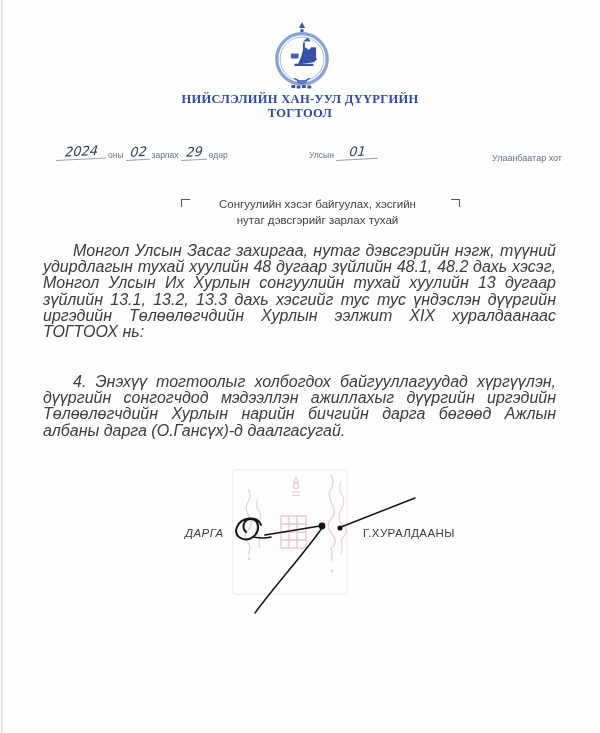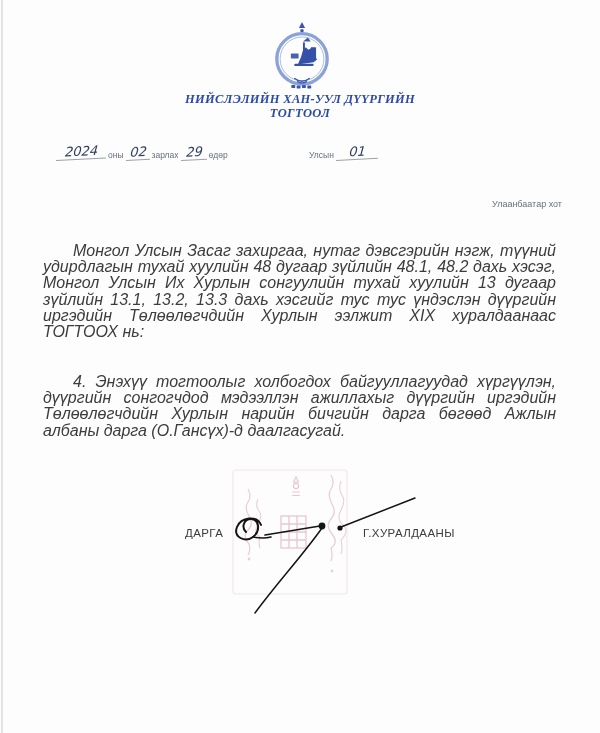--- a/index.html
+++ b/index.html
@@ -7,29 +7,29 @@
     position:relative;width:600px;height:733px;background:#fdfdfd;
     font-family:"Liberation Sans",sans-serif;overflow:hidden;
   }
   .page-edge{position:absolute;left:1px;top:0;width:2px;height:733px;background:#d9d9d9;opacity:.7;}
 
   
   .emblem{position:absolute;left:271px;top:21px;width:62px;height:70px;}
   .title{
     position:absolute;left:0;top:92px;width:600px;text-align:center;
     font-family:"Liberation Serif",serif;font-weight:bold;color:#2b49a7;
-    font-size:12.5px;line-height:14px;letter-spacing:.3px;font-style:italic;
+    font-size:12.5px;line-height:14px;letter-spacing:.3px;
   }
 
   
   .dateline{position:absolute;top:146px;left:0;width:600px;height:26px;color:#66707c;}
   .dl-group{position:absolute;display:flex;align-items:flex-end;gap:1px;}
   .dl-a{left:56px;top:0;}
   .dl-b{left:308px;top:0;}
-  .dl-city{position:absolute;right:38px;top:7px;font-size:9px;color:#66707c;margin-top:46px;}
+  .dl-city{position:absolute;right:38px;top:7px;font-size:9px;color:#66707c;}
   .printed{font-size:8.5px;color:#66707c;padding:0 1px 1px 1px;white-space:nowrap;}
   .hand{
     font-family:"DejaVu Sans",sans-serif;font-style:italic;
     color:#313e63;font-size:13px;line-height:14px;text-align:center;
     border-bottom:1px solid #99a1ab;display:inline-block;
     transform:rotate(-3deg) skewX(-8deg);transform-origin:bottom left;
   }
   .hand.year{width:50px;}
   .hand.month{width:24px;}
   .hand.day{width:26px;}
@@ -50,21 +50,21 @@
     font-size:16px;line-height:16.2px;color:#3c3c3c;text-indent:30px;font-style:italic;
   }
   .p1{top:243px;}
   .p2{top:320px;}
   .p3{top:374px;}
 
   
   .stamp{position:absolute;left:228px;top:461px;width:132px;height:142px;}
   .ink{position:absolute;left:165px;top:455px;width:300px;height:175px;}
   .sig-label{position:absolute;top:527px;font-size:11.5px;color:#3c3c3c;letter-spacing:.4px;}
-  .sig-pos{left:185px;}
+  .sig-pos{left:185px;font-style:italic;}
   .sig-name{left:363px;}
 </style>
 </head>
 <body>
 
 <div class="page">
   <div class="page-edge"></div>
 
   <svg class="emblem" viewBox="0 0 64 72">
     <g fill="none" stroke="#3a55ae">
@@ -109,20 +109,26 @@
       <span class="hand day">29</span>
       <span class="printed">өдөр</span>
     </div>
     <div class="dl-group dl-b">
       <span class="printed">Улсын</span>
       <span class="hand num">01</span>
     </div>
     <span class="dl-city">Улаанбаатар хот</span>
   </div>
 
+  <div class="subject">
+    <span class="corner corner-l"></span>
+    <span class="corner corner-r"></span>
+    <div>Сонгуулийн хэсэг байгуулах, хэсгийн</div>
+    <div>нутаг  дэвсгэрийг зарлах тухай</div>
+  </div>
 
   <div class="para p1">Монгол Улсын Засаг захиргаа, нутаг дэвсгэрийн нэгж, түүний удирдлагын тухай хуулийн 48 дугаар зүйлийн 48.1, 48.2 дахь хэсэг, Монгол Улсын Их Хурлын сонгуулийн тухай хуулийн 13 дугаар зүйлийн 13.1, 13.2, 13.3 дахь хэсгийг тус тус үндэслэн дүүргийн иргэдийн Төлөөлөгчдийн Хурлын ээлжит XIX хуралдаанаас ТОГТООХ нь:</div>
   <div class="para p3">4. Энэхүү тогтоолыг холбогдох байгууллагуудад хүргүүлэн, дүүргийн  сонгогчдод мэдээллэн ажиллахыг дүүргийн иргэдийн Төлөөлөгчдийн Хурлын нарийн бичгийн дарга бөгөөд Ажлын албаны дарга  (О.Гансүх)-д  даалгасугай.</div>
 
   <svg class="stamp" viewBox="0 0 132 142">
     <g stroke="#dba8bc" fill="none" stroke-width="1.1" opacity="0.55">
       <rect x="5" y="9" width="114" height="124" rx="3" opacity="0.5"></rect>
 
       <g stroke="#d898b0">
         <path d="M68 16 l2.5 5 h-5 z"></path>

